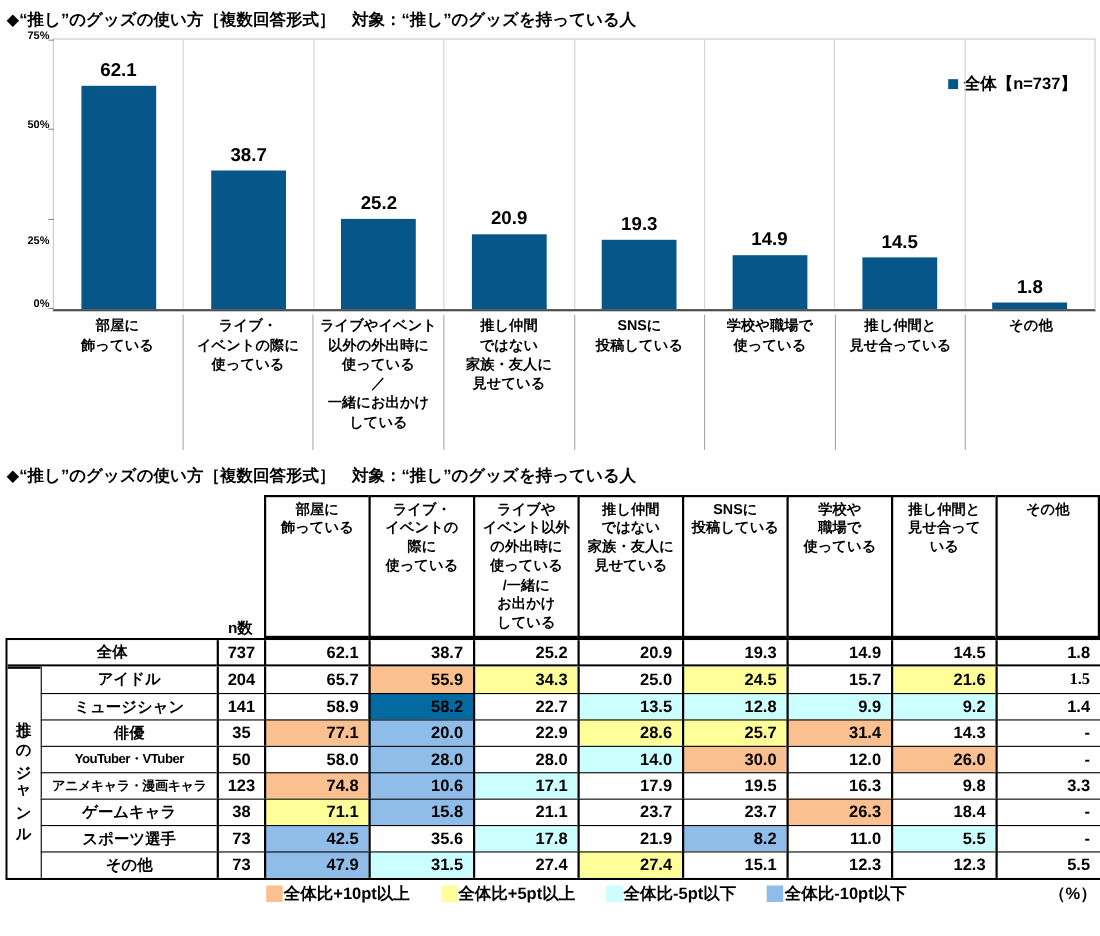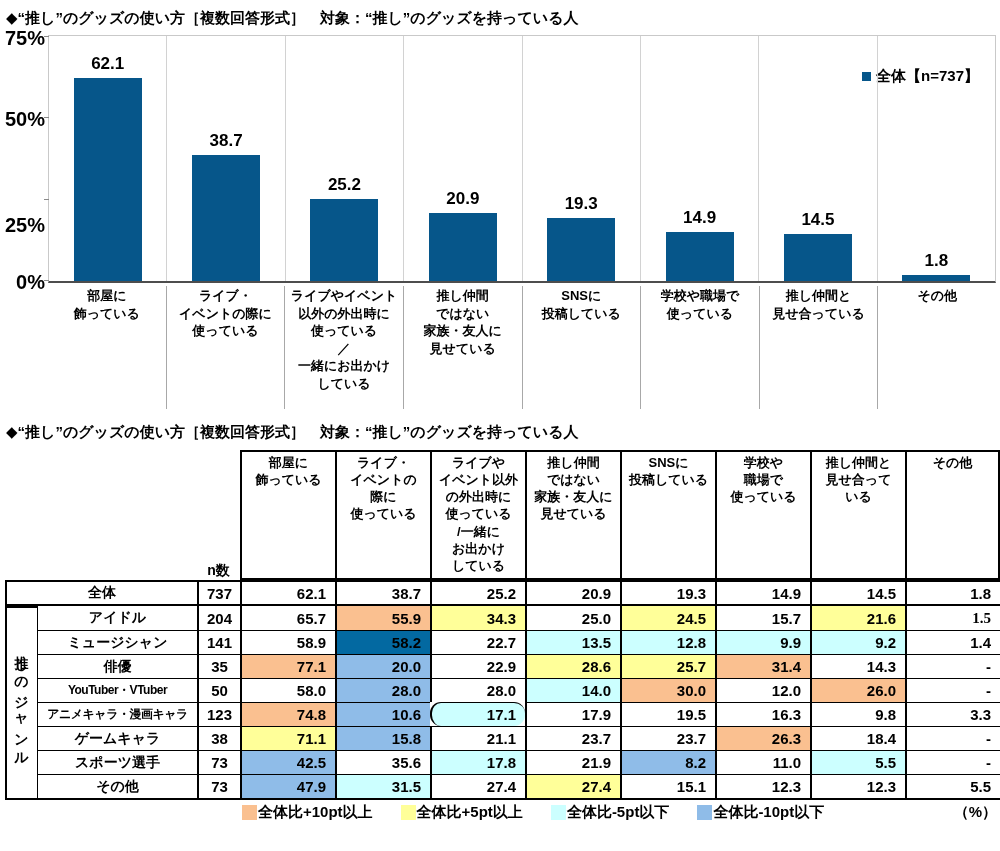--- a/index.html
+++ b/index.html
@@ -6,21 +6,21 @@
     font-family:"Liberation Sans","DejaVu Sans",sans-serif;color:#000;}
   .page{position:relative;width:1000px;height:695px;}
   .section-title{font-size:15px;font-weight:bold;padding:9px 0 0 6px;letter-spacing:0px;}
   
   .chart-block{position:relative;margin:7px 4px 0 48px;height:248px;}
   .plot{position:relative;display:flex;height:248px;border:1px solid #c9c9c9;border-bottom:2px solid #4d4d4d;box-sizing:border-box;}
   .col{flex:1 1 0;position:relative;border-right:1px solid #d2d2d2;}
   .col:last-child{border-right:none;}
   .bar{position:absolute;bottom:0;left:21%;width:58%;}
   .bar-val{position:absolute;left:0;width:100%;text-align:center;font-size:17px;font-weight:bold;}
-  .ytick-label{position:absolute;width:44px;text-align:right;font-size:20px;font-weight:bold;left:-48px;}
+  .ytick-label{position:absolute;width:44px;text-align:right;font-size:10px;font-weight:bold;left:-48px;}
   .ytick-mark{position:absolute;left:-5px;width:5px;height:1px;background:#8a8a8a;}
   .chart-legend{position:absolute;top:31px;right:16px;display:flex;align-items:center;gap:5px;font-size:15px;font-weight:bold;}
   .chart-legend .sw{width:9px;height:9px;display:inline-block;}
   .x-labels{display:flex;margin:3px 4px 0 48px;height:123px;}
   .xlab{flex:1 1 0;text-align:center;font-size:13px;font-weight:bold;line-height:1.35;white-space:pre-line;border-right:1px solid #a8a8a8;padding-top:1px;box-sizing:border-box;}
   .xlab:last-child{border-right:none;}
   
   .t2{padding-top:14px;}
   .tbl{margin:8px 0 0 5px;}
   .tbl-header{display:grid;grid-template-columns:235px repeat(8,95px);}
@@ -209,21 +209,21 @@
         <div class="c val bl2 bt1" style="grid-area: 5 / 6;">28.0</div>
         <div class="c val bl2 bt1" style="background: rgb(204, 255, 255); grid-area: 5 / 7;">14.0</div>
         <div class="c val bl2 bt1" style="background: rgb(250, 192, 144); grid-area: 5 / 8;">30.0</div>
         <div class="c val bl2 bt1" style="grid-area: 5 / 9;">12.0</div>
         <div class="c val bl2 bt1" style="background: rgb(250, 192, 144); grid-area: 5 / 10;">26.0</div>
         <div class="c val bl2 bt1" style="grid-area: 5 / 11;">-</div>
         <div class="c lab bt1 small bl1" style="grid-area: 6 / 2;">アニメキャラ・漫画キャラ</div>
         <div class="c num bl2 bt1" style="grid-area: 6 / 3;">123</div>
         <div class="c val bl2 bt1" style="background: rgb(250, 192, 144); grid-area: 6 / 4;">74.8</div>
         <div class="c val bl2 bt1" style="background: rgb(143, 188, 232); grid-area: 6 / 5;">10.6</div>
-        <div class="c val bl2 bt1" style="background: rgb(204, 255, 255); grid-area: 6 / 6; border-radius: 11px;">17.1</div>
+        <div class="c val bl2 bt1" style="background: rgb(204, 255, 255); grid-area: 6 / 6;">17.1</div>
         <div class="c val bl2 bt1" style="grid-area: 6 / 7;">17.9</div>
         <div class="c val bl2 bt1" style="grid-area: 6 / 8;">19.5</div>
         <div class="c val bl2 bt1" style="grid-area: 6 / 9;">16.3</div>
         <div class="c val bl2 bt1" style="grid-area: 6 / 10;">9.8</div>
         <div class="c val bl2 bt1" style="grid-area: 6 / 11;">3.3</div>
         <div class="c lab bt1 bl1" style="grid-area: 7 / 2;">ゲームキャラ</div>
         <div class="c num bl2 bt1" style="grid-area: 7 / 3;">38</div>
         <div class="c val bl2 bt1" style="background: rgb(255, 255, 153); grid-area: 7 / 4;">71.1</div>
         <div class="c val bl2 bt1" style="background: rgb(143, 188, 232); grid-area: 7 / 5;">15.8</div>
         <div class="c val bl2 bt1" style="grid-area: 7 / 6;">21.1</div>

